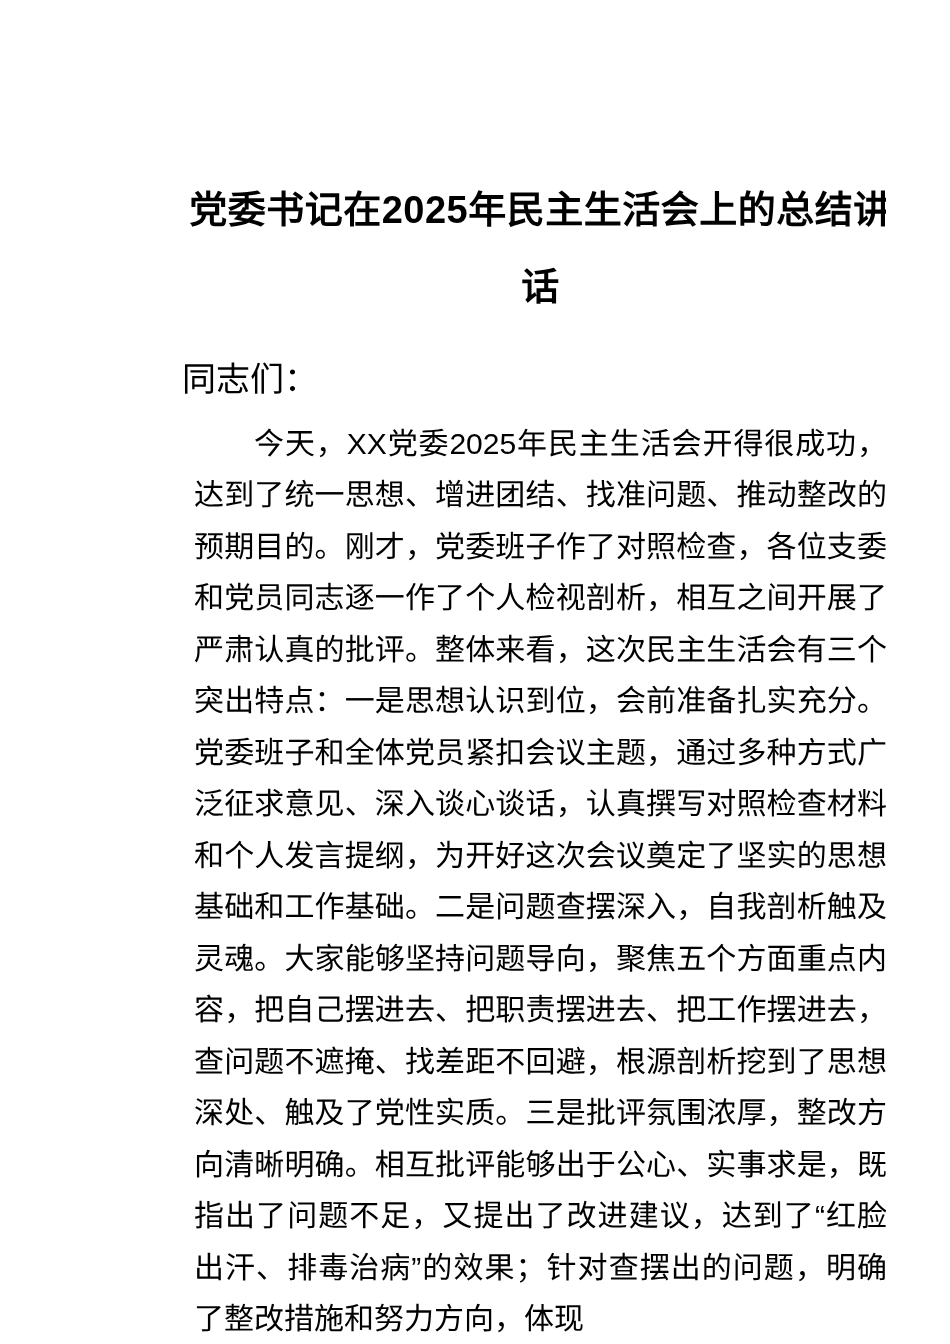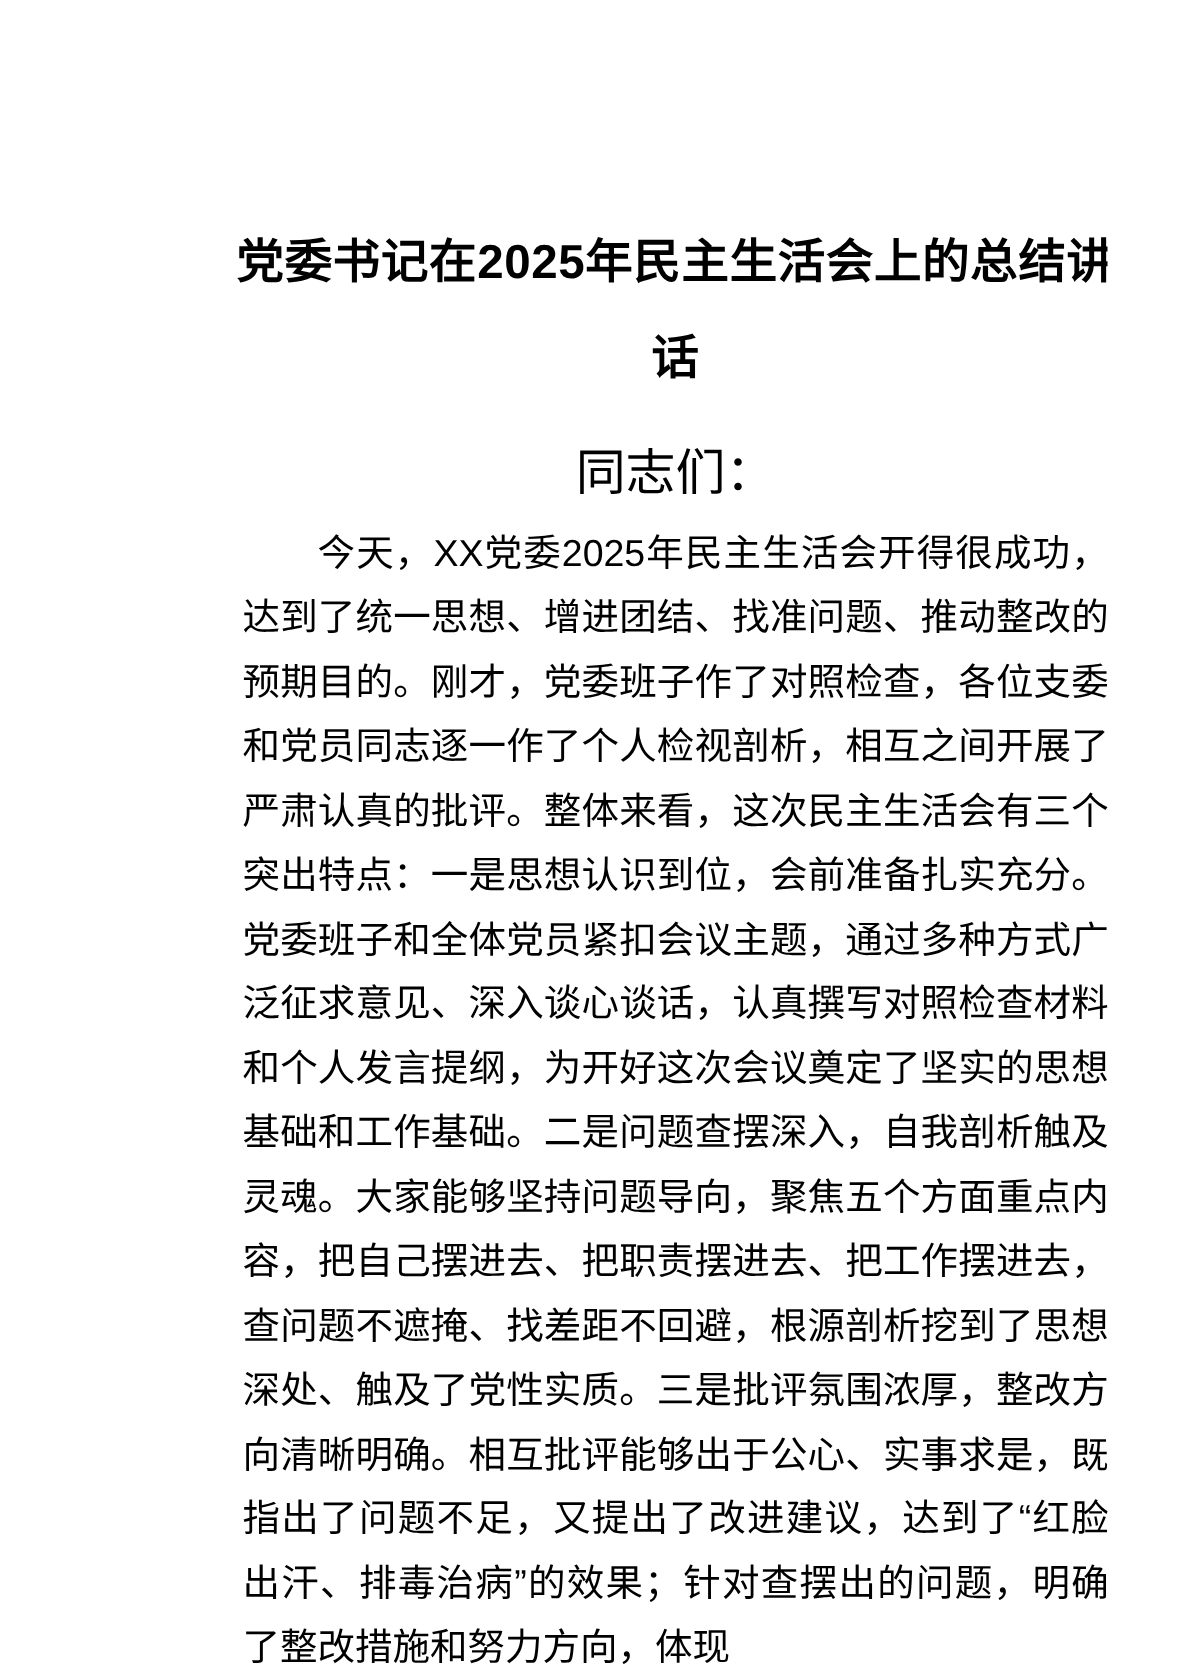--- a/index.html
+++ b/index.html
@@ -42,24 +42,24 @@
     text-align: center;
     letter-spacing: 0.5px;
     word-break: break-all;
     color: #000000;
   }
 
   
   .salutation {
     margin: 0;
     padding-top: 28px;
-    font-size: 40px;
+    font-size: 34px;
     line-height: 51.5px;
     font-weight: 400;
-    text-align: center;
+    text-align: left;
     letter-spacing: 0;
     word-break: break-all;
   }
 
   
   .body-para {
     margin: 12px;
     font-size: 30px;
     line-height: 51.5px;
     font-weight: 400;

